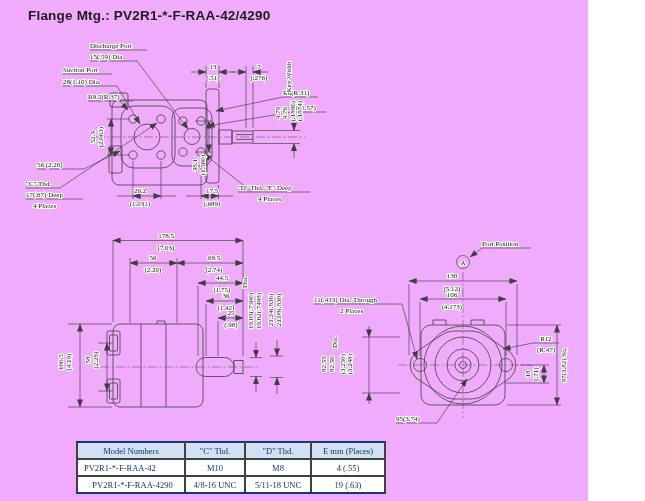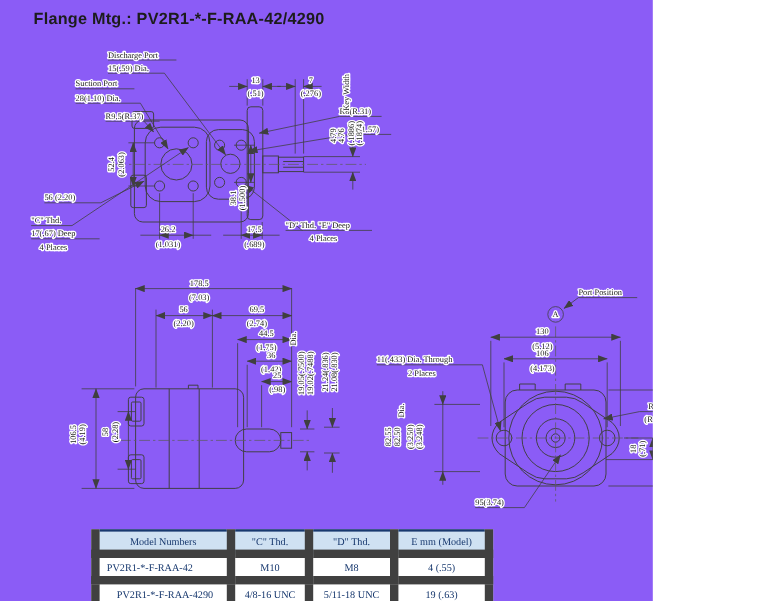--- a/index.html
+++ b/index.html
@@ -1,29 +1,29 @@
 <!DOCTYPE html>
 <html><head>
 <meta charset="utf-8">
 <style>
   html,body{margin:0;padding:0;background:#fff;}
-  .canvas{position:relative;width:544px;height:501px;background:#8b5cf6;overflow:hidden;
+  .canvas{position:relative;width:588px;height:501px;background:#f0abfc;overflow:hidden;
           font-family:"Liberation Serif",serif;}
   .title{position:absolute;left:28px;top:8px;font-family:"Liberation Sans",sans-serif;
          font-weight:bold;font-size:13.5px;color:#1c1c1c;letter-spacing:.2px;white-space:nowrap;}
   svg.draw{position:absolute;left:0;top:0;}
   svg.draw .lw{stroke:#3f3f3f;stroke-width:.8;fill:none;}
   svg.draw .cl{stroke:#5a5a5a;stroke-width:.6;fill:none;stroke-dasharray:9 2.5 2 2.5;}
   svg.draw .dl{stroke:#3f3f3f;stroke-width:.65;fill:none;}
   svg.draw text{font-family:"Liberation Serif",serif;font-size:7px;fill:#181818;
                 stroke:#ffffff;stroke-width:2.2px;paint-order:stroke;stroke-linejoin:round;}
   svg.draw text.mid{text-anchor:middle;}
   .spec{position:absolute;left:76px;top:441px;border-collapse:collapse;
         font-size:8.5px;color:#17386e;background:#fff;}
-  .spec th,.spec td{border:7px solid #404040;padding:1px 3px;text-align:center;height:13px;
+  .spec th,.spec td{border:2px solid #404040;padding:1px 3px;text-align:center;height:13px;
                     font-weight:normal;white-space:nowrap;}
   .spec thead th{background:#cfe1f2;border-top:2.4px solid #17386e;}
   .spec tbody tr:last-child td{border-bottom:2.4px solid #17386e;text-align:center;}
   .spec td:first-child{text-align:left;padding-left:6px;}
   .c1{width:100px;} .c2{width:52px;} .c3{width:58px;} .c4{width:66px;}
 </style>
 </head>
 <body>
 
 <div class="canvas">
@@ -295,21 +295,21 @@
 
     <line x1="640" y1="228" x2="640" y2="450" stroke="#b5b5b5" stroke-width="0.8"></line>
   </svg>
 
   <table class="spec">
     <thead>
       <tr>
         <th class="c1">Model Numbers</th>
         <th class="c2">"C" Thd.</th>
         <th class="c3">"D" Thd.</th>
-        <th class="c4">E mm (Model)</th>
+        <th class="c4">E mm (Places)</th>
       </tr>
     </thead>
     <tbody>
       <tr>
         <td>PV2R1-*-F-RAA-42</td>
         <td>M10</td>
         <td>M8</td>
         <td>4 (.55)</td>
       </tr>
       <tr>

